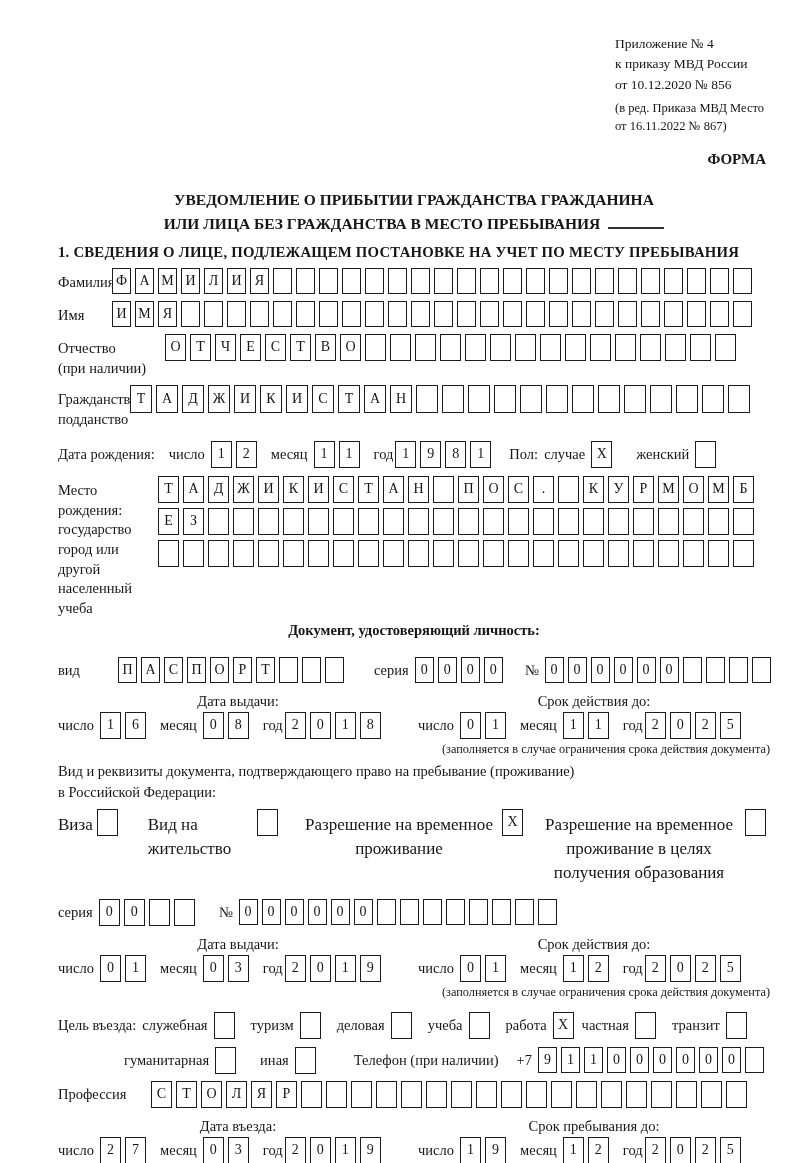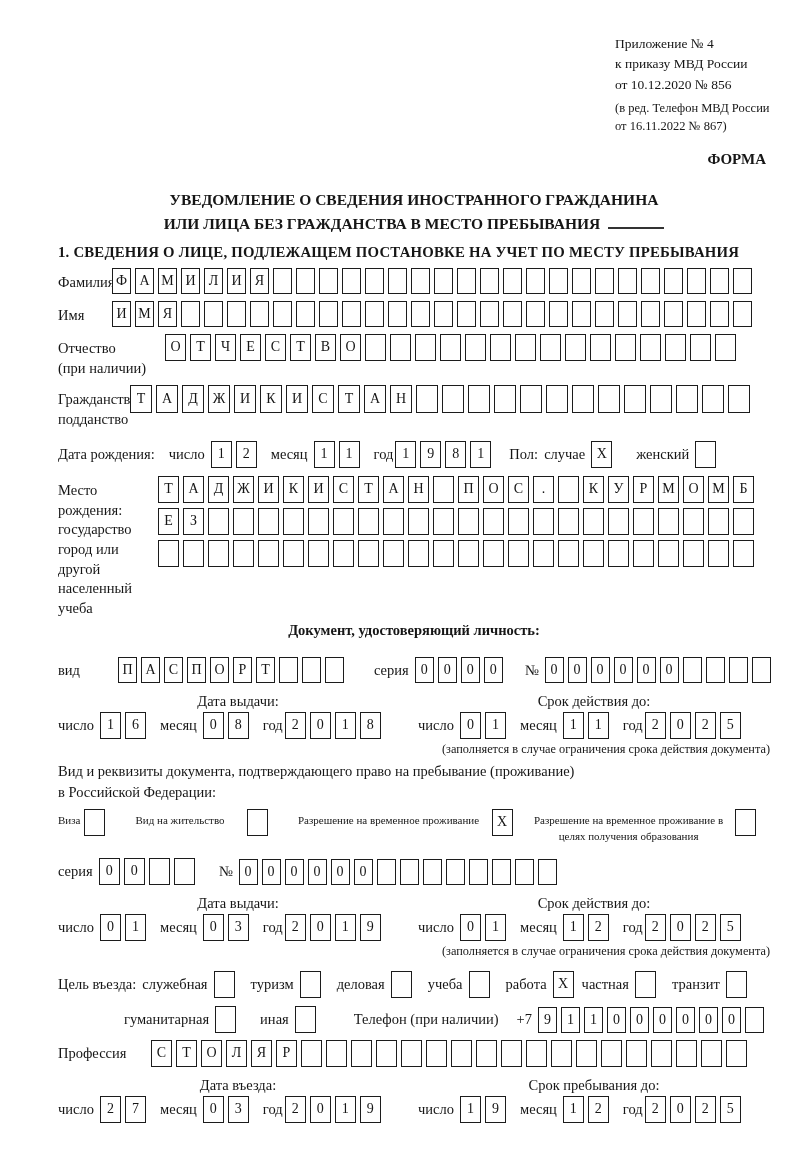--- a/index.html
+++ b/index.html
@@ -42,48 +42,48 @@
   .date-row{display:flex;align-items:center;}
   .dlabel{font-size:14.5px;margin-right:6px;}
   .dlabel + .cells{margin-right:10px;}
   .date-note{font-size:12.3px;text-align:right;margin-top:3px;}
 
   .para{font-size:14.5px;margin-top:10px;}
 
   
   .opts{display:flex;align-items:flex-start;margin-top:8px;}
   .opt{display:flex;align-items:flex-start;}
-  .opt .olabel{font-size:11px;line-height:1.4;padding-top:4px;}
+  .opt .olabel{font-size:17px;line-height:1.4;padding-top:4px;}
   .opt .cells{margin-left:8px;}
   .optw{width:190px;text-align:center;}
 
   
   .purpose{display:flex;align-items:center;margin-top:12px;flex-wrap:nowrap;}
   .purpose .plabel{font-size:14.5px;margin-right:6px;white-space:nowrap;}
   .purpose .cells{margin-right:12px;}
   .center-bold{text-align:center;font-weight:bold;font-size:14.5px;margin-top:10px;}
 </style>
 </head>
 <body>
 
 <div class="page">
 
   <div class="hdr-block">
     <div>Приложение № 4</div>
     <div>к приказу МВД России</div>
     <div>от 10.12.2020 № 856</div>
   </div>
   <div class="hdr-rev">
-    <div>(в ред. Телефон МВД России</div>
+    <div>(в ред. Приказа МВД Место</div>
     <div>от 16.11.2022 № 867)</div>
   </div>
   <div class="form-label">ФОРМА</div>
 
   <div class="title">
-    <div>УВЕДОМЛЕНИЕ О СВЕДЕНИЯ ИНОСТРАННОГО ГРАЖДАНИНА</div>
+    <div>УВЕДОМЛЕНИЕ О ПРИБЫТИИ ГРАЖДАНСТВА ГРАЖДАНИНА</div>
     <div>
       <span>ИЛИ ЛИЦА БЕЗ ГРАЖДАНСТВА В МЕСТО ПРЕБЫВАНИЯ</span><span class="blank-line"></span>
     </div>
   </div>
 
   <div class="sec-head">1. СВЕДЕНИЯ О ЛИЦЕ, ПОДЛЕЖАЩЕМ ПОСТАНОВКЕ НА УЧЕТ ПО МЕСТУ ПРЕБЫВАНИЯ</div>
 
   <div class="frow">
     <span class="lbl w54">Фамилия</span>
     <span class="cells sm">

